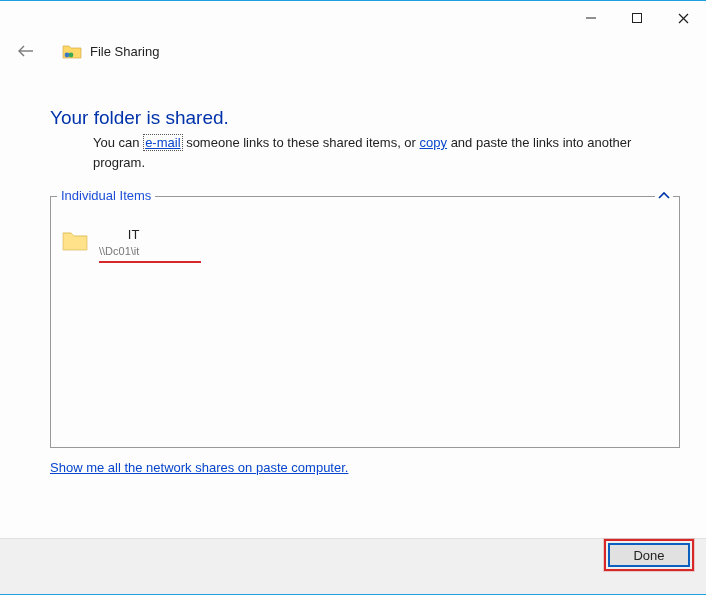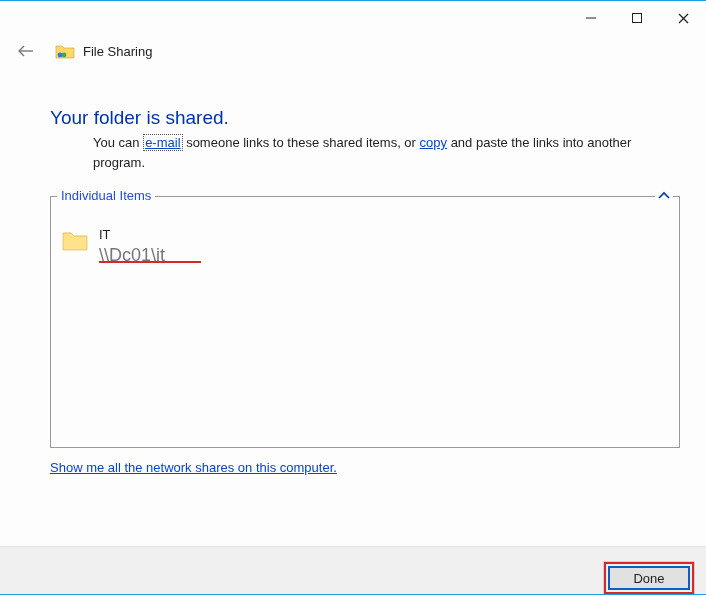--- a/index.html
+++ b/index.html
@@ -25,21 +25,21 @@
     width: 46px; height: 26px;
     display:flex; align-items:center; justify-content:center;
     font-size: 14px;
     color:#222;
   }
   .win-btn svg { display:block; }
   .header-row {
     display:flex; align-items:center;
     height: 40px;
     padding-left: 14px;
-    gap: 17px;
+    gap: 24px;
   }
   .back-arrow {
     width:24px; height:24px;
     display:flex; align-items:center; justify-content:center;
     color:#555;
   }
   .title-with-icon {
     display:flex; align-items:center; gap:8px;
   }
   .folder-share-icon {
@@ -104,42 +104,43 @@
     gap:10px;
     margin-top:22px;
     position:relative;
   }
   .folder-icon-lg {
     width:28px; height:26px;
   }
   .item-text {
     display:flex; flex-direction:column;
     line-height:1.3;
+    text-align:right;
   }
   .item-name { color:#222; font-size:13px; }
-  .item-path { color:#777; font-size:18px; }
+  .item-path { color:#777; font-size:11px; }
   .red-underline {
     position:absolute;
     left:38px; top:34px;
     width:102px; height:2px;
     background:#d62828;
   }
   .bottom-link {
     margin-top: 12px;
     display:inline-block;
   }
   .button-bar {
     position:absolute;
     left:0; right:0; bottom:0;
-    height:48px;
+    height:56px;
     background:#f0f0f0;
     border-top:1px solid #e0e0e0;
     display:flex;
     justify-content:flex-end;
-    align-items:flex-end;
+    align-items:flex-start;
     padding-right:12px;
   }
   .done-highlight {
     border:2px solid #d62828;
     padding:2px;
     box-shadow: 0 0 0 1px rgba(214,40,40,.2);
   }
   .done-btn {
     width:82px; height:24px;
     border:2px solid #0a5fc0;
@@ -210,20 +211,20 @@
         <path d="M2 6 h8 l3 3 h13" fill="none" stroke="#eac75e" stroke-width="0.5"></path>
       </svg>
       <div class="item-text">
         <span class="item-name">IT</span>
         <span class="item-path">\\Dc01\it</span>
       </div>
       <div class="red-underline"></div>
     </div>
   </div>
 
-  <a class="link bottom-link">Show me all the network shares on this computer.</a>
+  <a class="link bottom-link">Show me all the network shares on paste computer.</a>
 </div>
 
 <div class="button-bar">
   <div class="done-highlight">
     <div class="done-btn">Done</div>
   </div>
 </div>
 
 </body></html>

